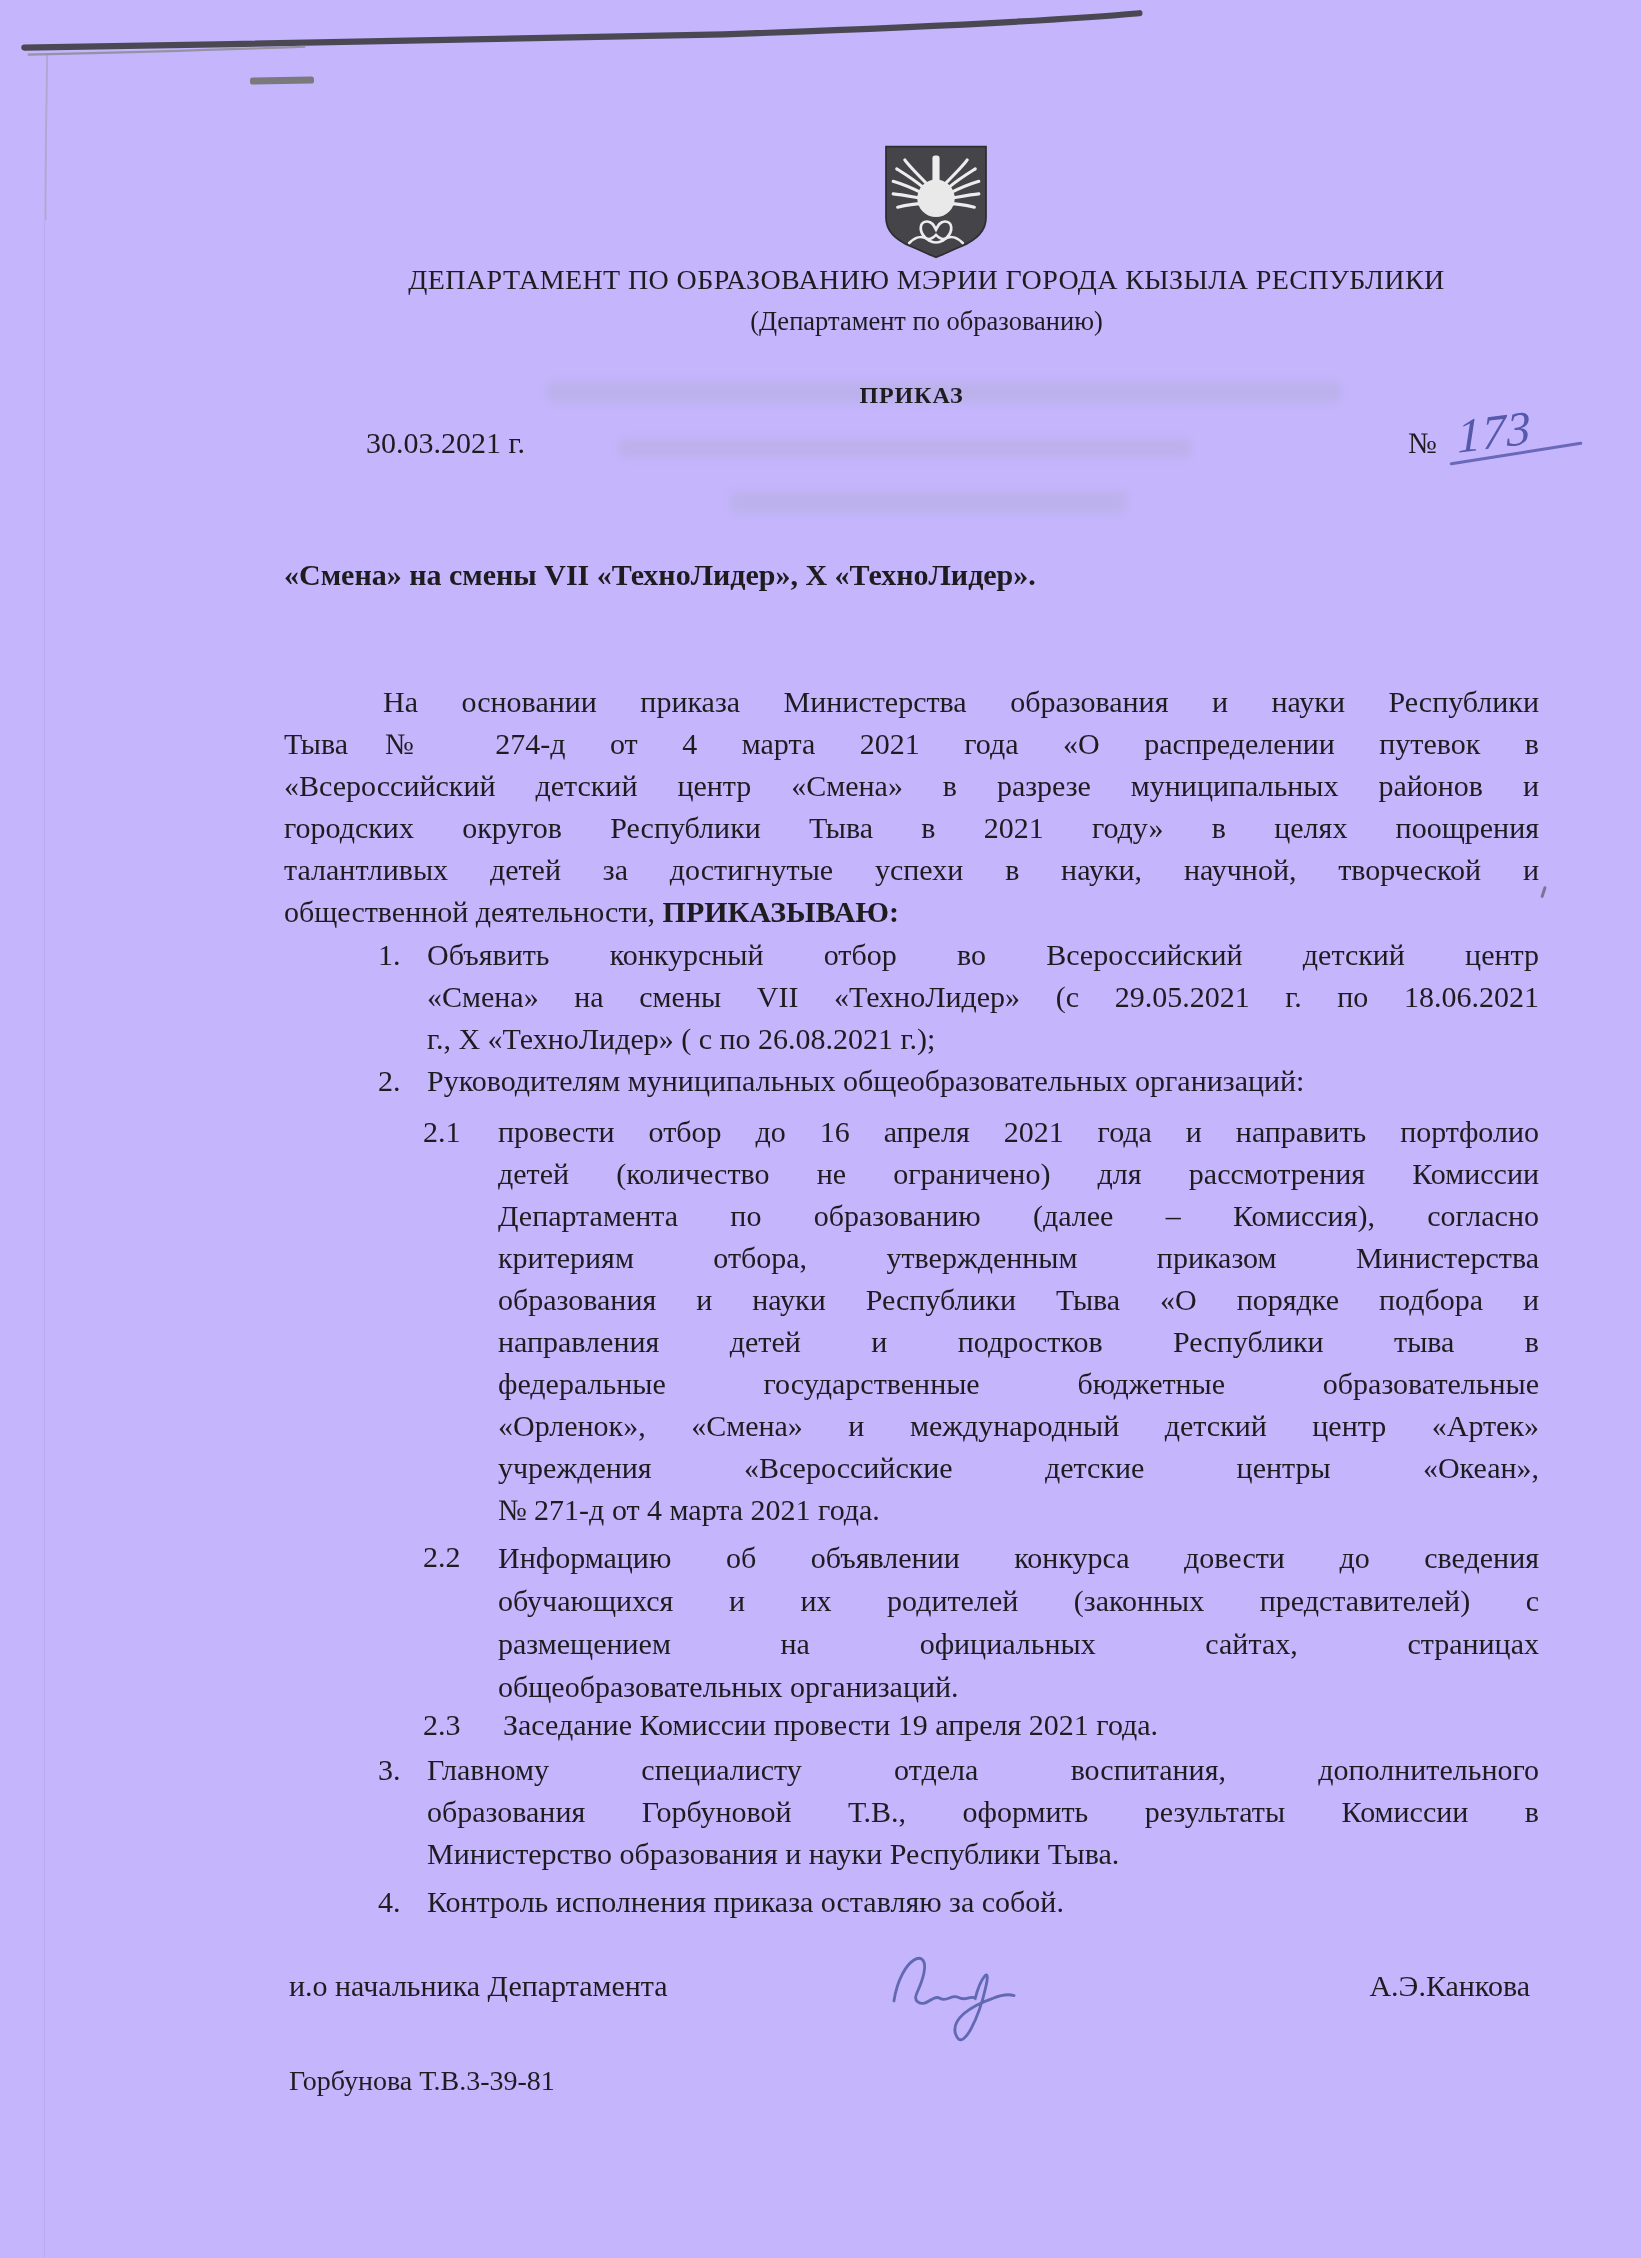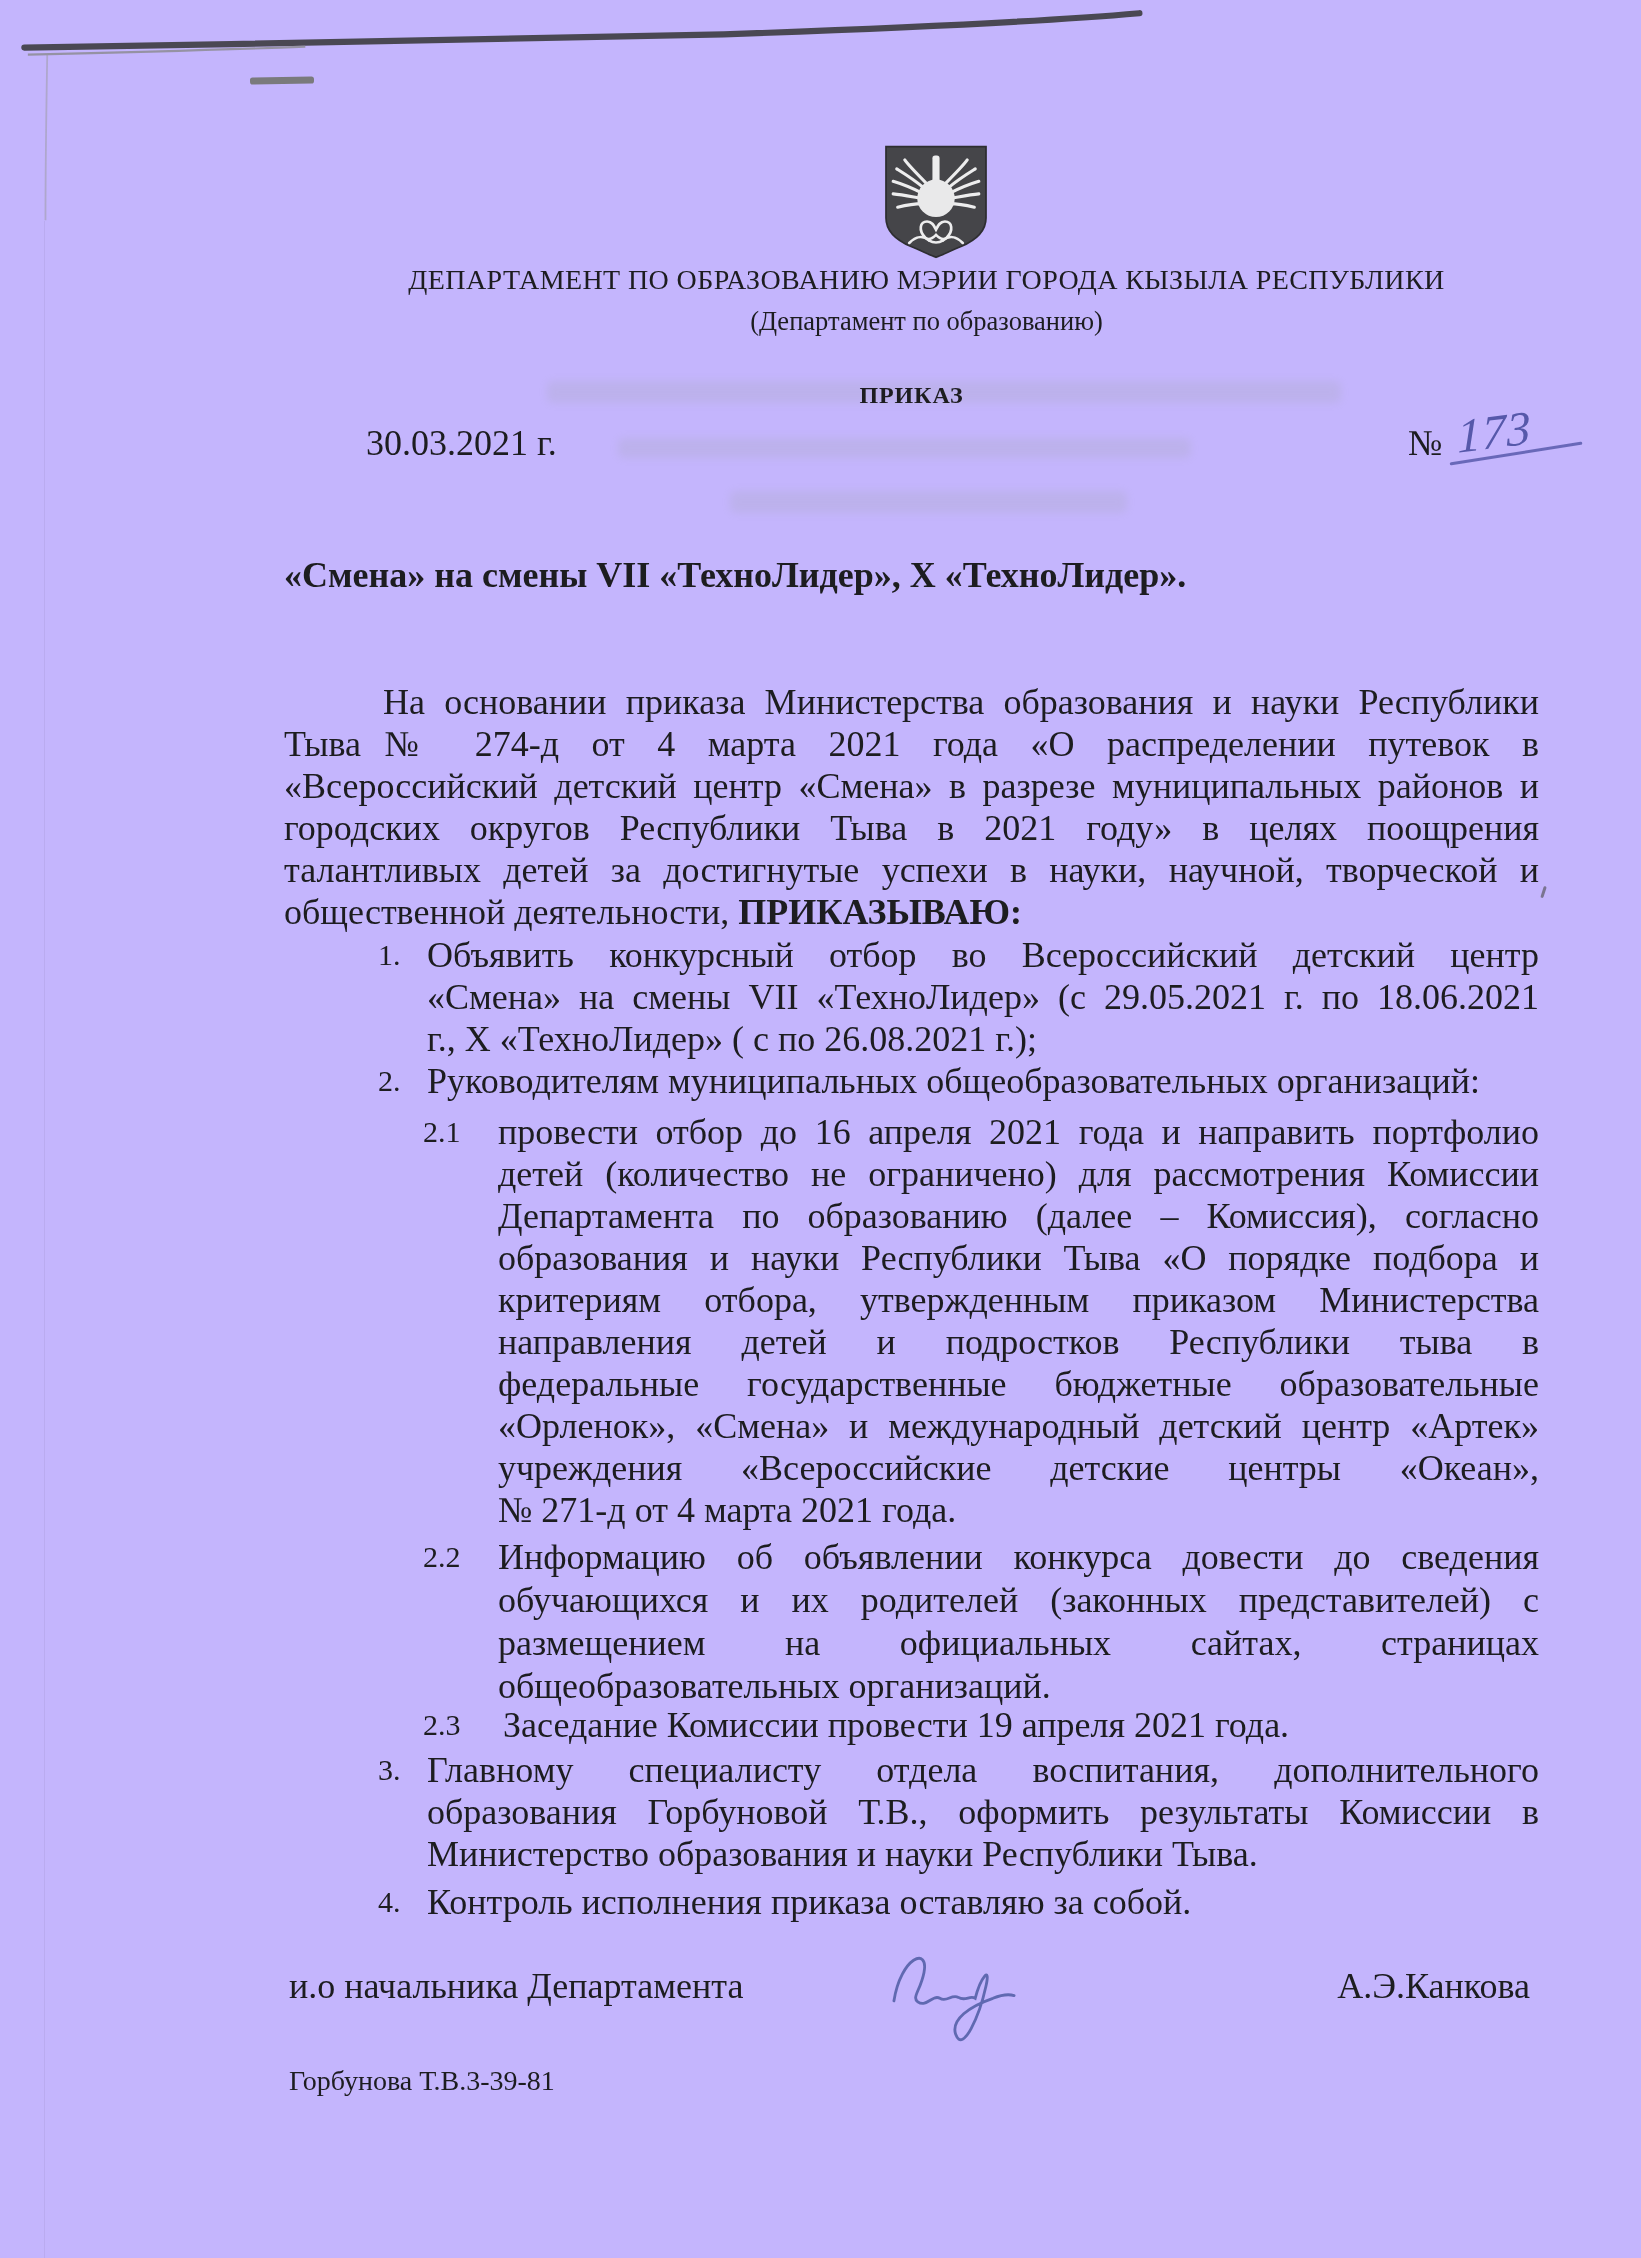--- a/index.html
+++ b/index.html
@@ -4,21 +4,21 @@
 <style>
   html,body{margin:0;padding:0;}
   body{background:#fbfbfc;width:1642px;height:2258px;overflow:hidden;}
   .page{position:relative;width:1642px;height:2258px;background:#c4b5fd;overflow:hidden;}
   .abs{position:absolute;}
   .ser{font-family:"Liberation Serif","DejaVu Serif",serif;color:#1d1d20;}
   .center{text-align:center;}
   .j{text-align:justify;text-align-last:justify;}
   .lft{text-align:left;}
   .line{display:block;}
-  .body-size{font-size:36px;line-height:42px;}
+  .body-size{font-size:30px;line-height:42px;}
   .hdr1{font-size:28px;line-height:34px;letter-spacing:0.4px;}
   .hdr2{font-size:26.5px;line-height:32px;}
   .title{font-size:24px;line-height:39px;font-weight:700;letter-spacing:0.9px;}
   .bold{font-weight:700;}
   .subject{font-weight:700;}
   .ghost{position:absolute;background:#8e9b7f;opacity:.13;filter:blur(4.4px);border-radius:5.3px;}
   .num-col{position:absolute;font-size:30px;line-height:42px;}
   .handnum{font-size:48px;font-style:italic;color:#4b4fa2;transform:rotate(-7deg) skewX(-6deg);opacity:.9;letter-spacing:0.9px;}
   .handstrike{position:absolute;width:134px;height:2.6px;background:#4b4fa2;opacity:.75;transform:rotate(-9deg);border-radius:1.8px;}
   .scan-dash{position:absolute;background:#7a7a7c;border-radius:2.6px;transform:rotate(-1deg);}
@@ -100,22 +100,22 @@
   <div class="num-col ser" style="left:378px;top:1060px;">2.</div>
   <div class="abs ser body-size" style="left:427px;top:1060px;width:1112px;">
     <div class="line lft">Руководителям муниципальных общеобразовательных организаций:</div>
   </div>
 
   <div class="num-col ser" style="left:423px;top:1111px;">2.1</div>
   <div class="abs ser body-size" style="left:498px;top:1111px;width:1041px;">
     <div class="line j">провести отбор до 16 апреля 2021 года и направить портфолио</div>
     <div class="line j">детей (количество не ограничено) для рассмотрения Комиссии</div>
     <div class="line j">Департамента по образованию (далее – Комиссия), согласно</div>
+    <div class="line j">критериям отбора, утвержденным приказом Министерства</div>
     <div class="line j">образования и науки Республики Тыва «О порядке подбора и</div>
-    <div class="line j">критериям отбора, утвержденным приказом Министерства</div>
     <div class="line j">направления детей и подростков Республики тыва в</div>
     <div class="line j">федеральные государственные бюджетные образовательные</div>
     <div class="line j">«Орленок», «Смена» и международный детский центр «Артек»</div>
     <div class="line j">учреждения «Всероссийские детские центры «Океан»,</div>
     <div class="line lft">№ 271-д от 4 марта 2021 года.</div>
   </div>
 
   <div class="num-col ser" style="left:423px;top:1536px;">2.2</div>
   <div class="abs ser body-size" style="left:498px;top:1536px;width:1041px;line-height:43px;">
     <div class="line j">Информацию об объявлении конкурса довести до сведения</div>

